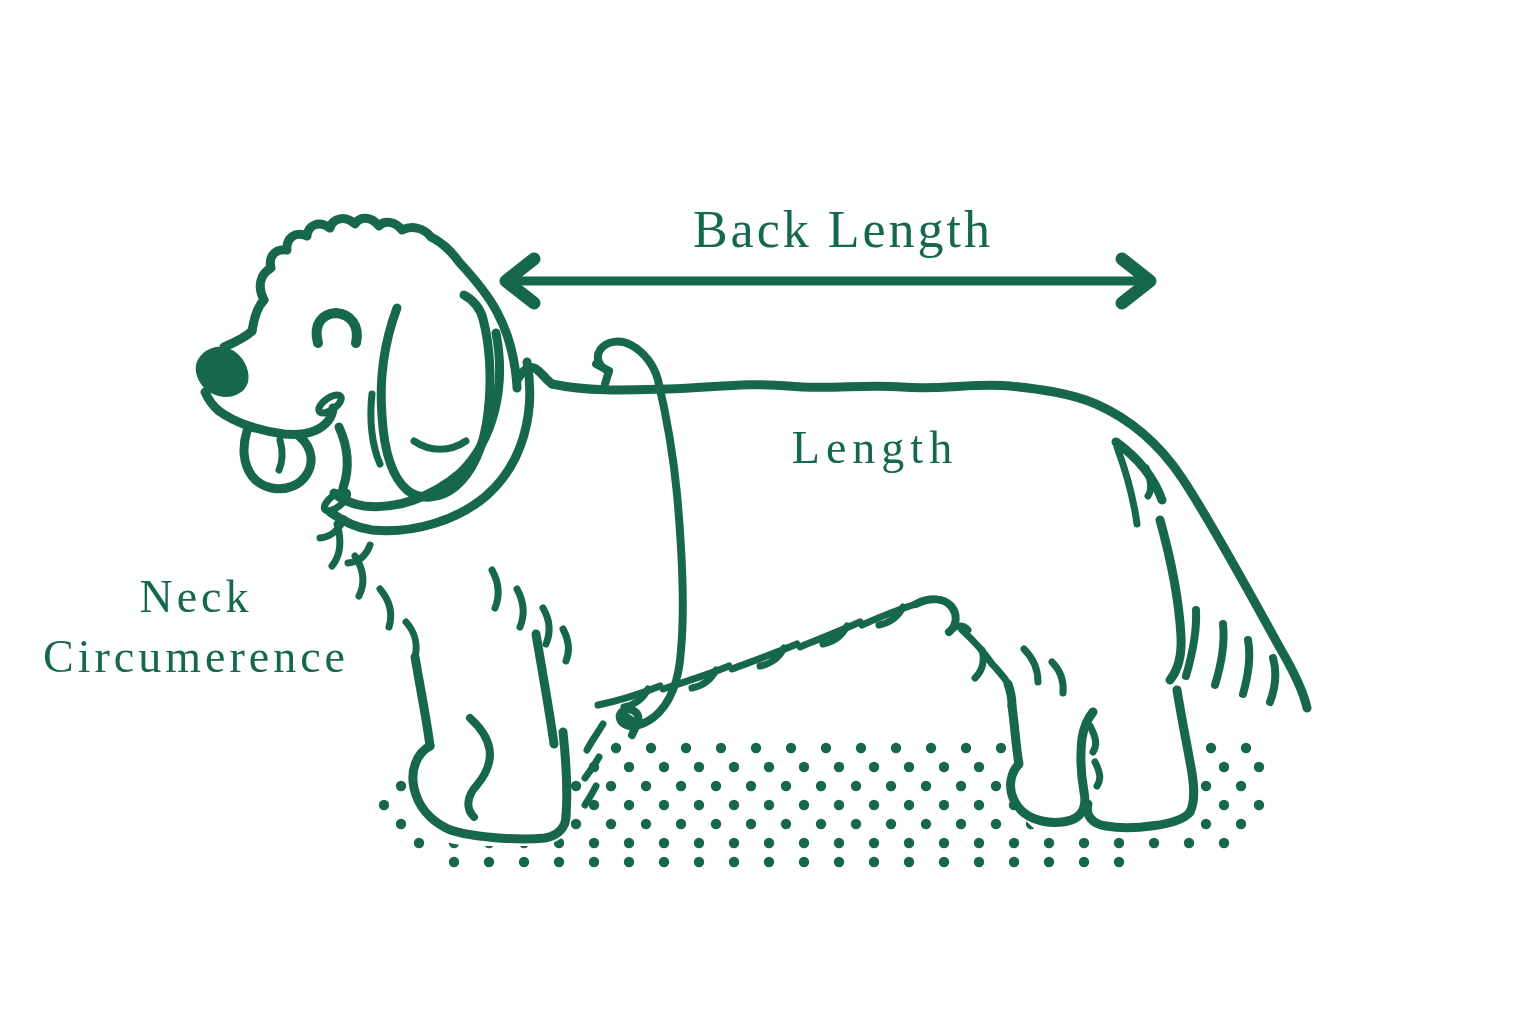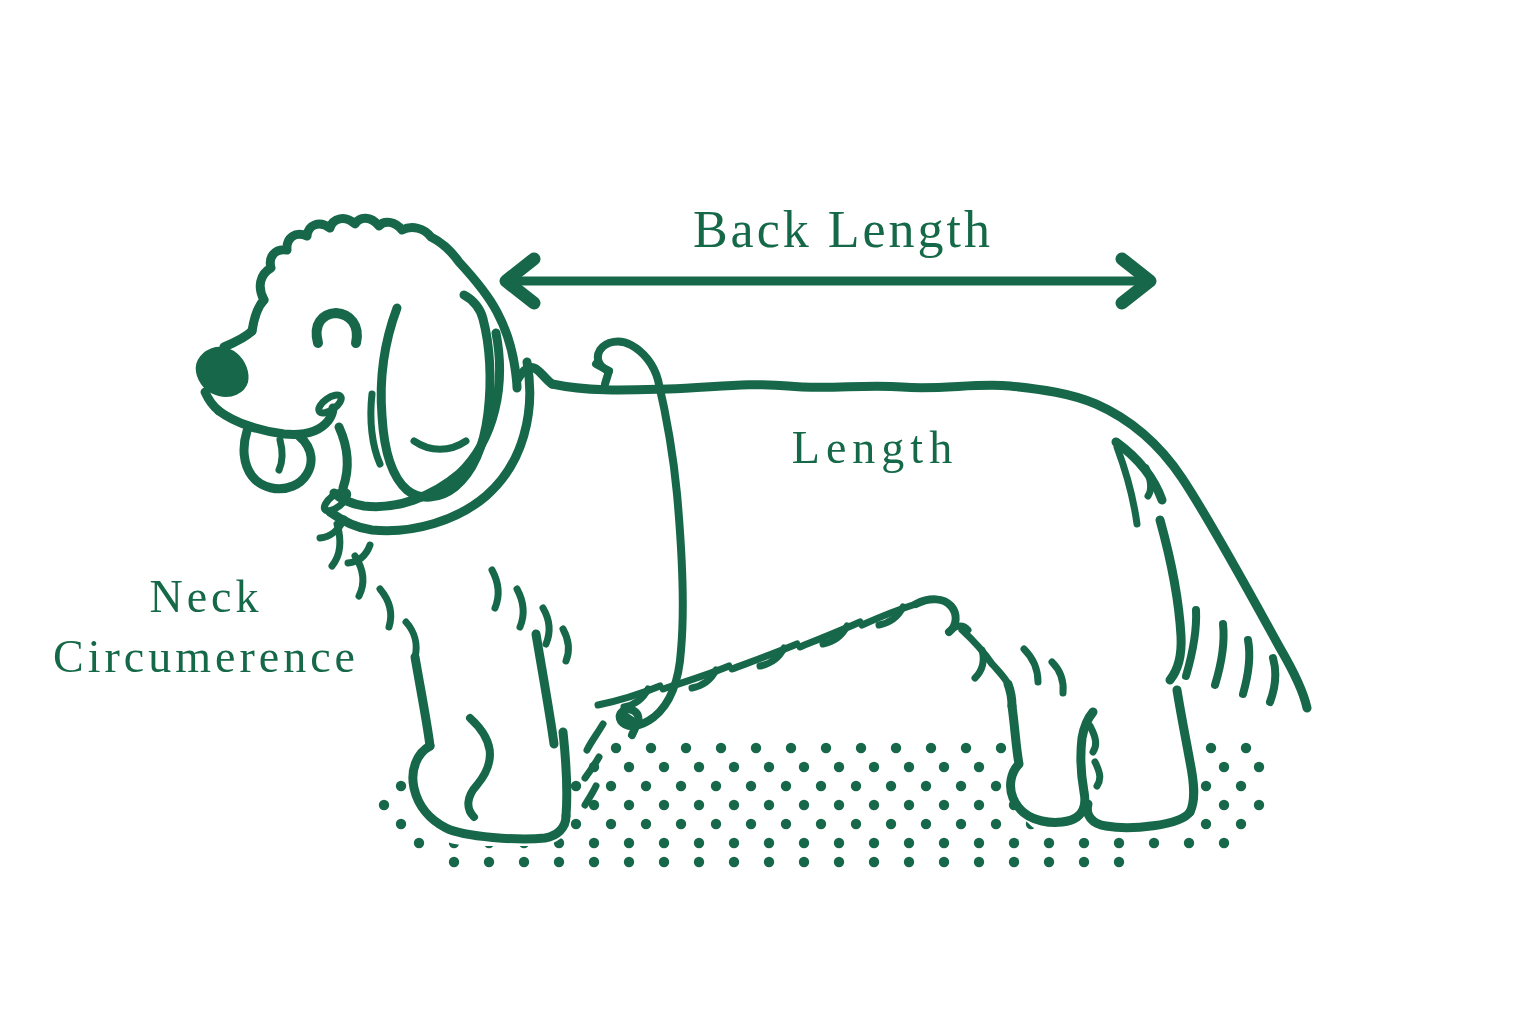--- a/index.html
+++ b/index.html
@@ -21,21 +21,21 @@
   .label{
     position:absolute;
     color:var(--text);
     text-align:center;
     letter-spacing:4px;
     line-height:60px;
     user-select:none;
   }
   .label-back{left:593px;top:200px;width:500px;font-size:52px;letter-spacing:3px;}
   .label-chest{left:675px;top:417px;width:400px;font-size:46px;letter-spacing:6px;line-height:62px;}
-  .label-neck{left:0px;top:567px;width:392px;font-size:46px;letter-spacing:4px;line-height:60px;margin-left:10px;}
+  .label-neck{left:0px;top:567px;width:392px;font-size:46px;letter-spacing:4px;line-height:60px;}
   .ink{stroke:var(--ink);fill:none;stroke-linecap:round;stroke-linejoin:round;}
   .w7{stroke-width:7;} .w8{stroke-width:8;} .w9{stroke-width:9;} .w10{stroke-width:10;} .w13{stroke-width:13;}
   .fill-ink{fill:var(--ink);stroke:var(--ink);stroke-width:4;}
   .fill-white{fill:#ffffff;stroke:none;}
 </style>
 </head>
 <body>
 
 <div class="stage">
 

